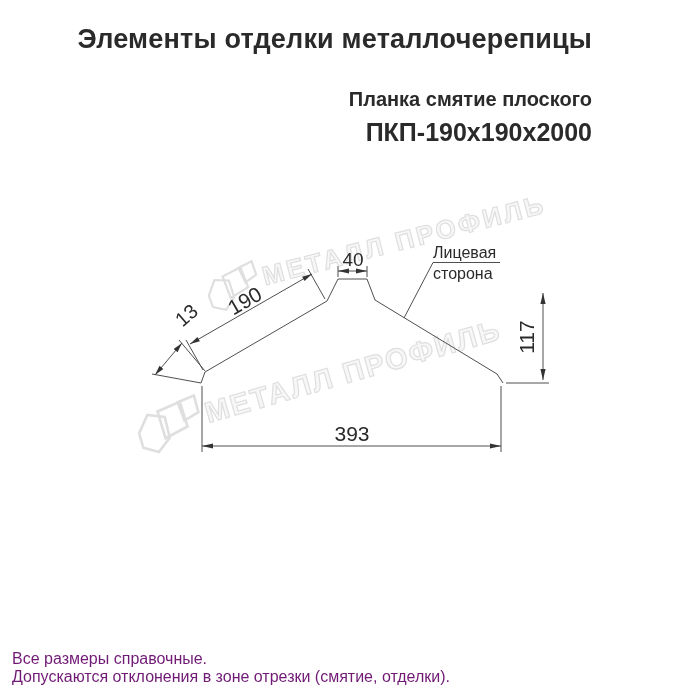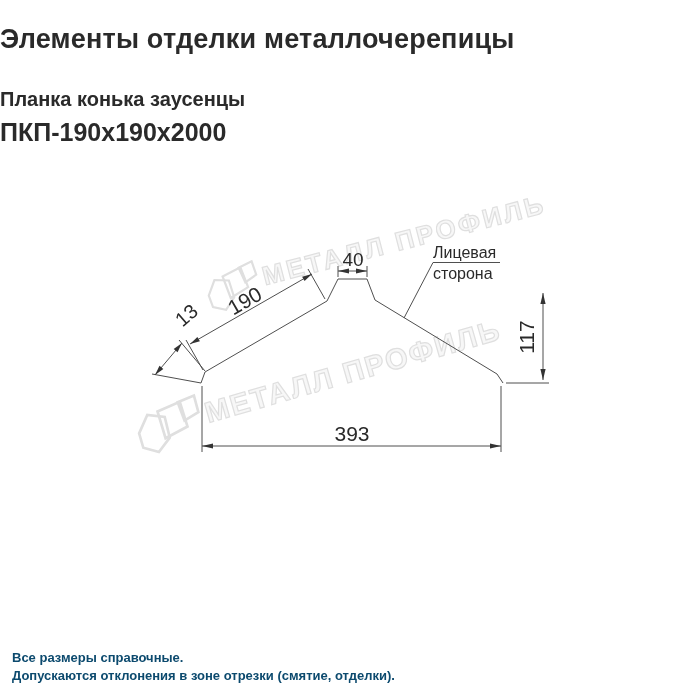--- a/index.html
+++ b/index.html
@@ -1,47 +1,47 @@
 <!DOCTYPE html>
 <html><head>
 <meta charset="utf-8">
 <style>
   html,body{margin:0;padding:0;background:#ffffff;}
   body{width:700px;height:700px;position:relative;overflow:hidden;
        font-family:"Liberation Sans","DejaVu Sans",sans-serif;color:#2a2a2a;}
-  .hdr{position:absolute;left:0;width:592px;text-align:left;font-weight:bold;}
+  .hdr{position:absolute;left:0;width:592px;text-align:right;font-weight:bold;}
   #title{top:24px;font-size:27px;letter-spacing:0.2px;}
   #pname{top:88px;font-size:20px;}
   #pcode{top:118px;font-size:25px;}
   
   .wm{position:absolute;white-space:nowrap;font-weight:bold;
       color:rgba(240,240,240,0.55);-webkit-text-stroke:1.2px #dfdfdf;
       pointer-events:none;}
   #wm1{left:259px;top:262px;font-size:26px;letter-spacing:3px;
        transform:rotate(-14.5deg);transform-origin:left top;}
   #wm2{left:201px;top:398px;font-size:29px;letter-spacing:2px;
        transform:rotate(-16deg);transform-origin:left top;}
   .wmlogo{position:absolute;pointer-events:none;}
   #wmlogo1{left:204px;top:264px;transform:rotate(-12deg);}
   #wmlogo2{left:134px;top:396px;transform:rotate(-8deg);}
   svg{position:absolute;left:0;top:0;}
   svg line, svg path, svg polyline{stroke:#4f4f4f;fill:none;}
   .thin{stroke-width:1;}
   .arr{fill:#333333;stroke:none;}
   .dimtxt{fill:#2a2a2a;font-size:21px;font-family:"Liberation Sans","DejaVu Sans",sans-serif;}
   .lbltxt{fill:#2a2a2a;font-size:16px;font-family:"Liberation Sans","DejaVu Sans",sans-serif;}
-  .note{position:absolute;left:12px;font-size:13px;color:#0c4a6e;font-weight:bold;}
+  .note{position:absolute;left:12px;font-size:16px;color:#701a75;}
   #note1{top:650px;}
   #note2{top:668px;}
 </style>
 </head>
 <body>
 
 <div class="hdr" id="title">Элементы отделки металлочерепицы</div>
-<div class="hdr" id="pname">Планка конька заусенцы</div>
+<div class="hdr" id="pname">Планка смятие плоского</div>
 <div class="hdr" id="pcode">ПКП-190х190х2000</div>
 
 <svg class="wmlogo" id="wmlogo1" width="56" height="46" viewBox="0 0 64 52">
   <g stroke="#dfdfdf" stroke-width="2.5" fill="none">
     <polygon points="4,30 14,14 30,18 32,38 20,50 6,44"></polygon>
     <polygon points="24,12 46,6 50,30 28,38"></polygon>
     <polygon points="44,6 60,2 62,18 48,24"></polygon>
   </g>
 </svg>
 <div class="wm" id="wm1">МЕТАЛЛ ПРОФИЛЬ</div>

